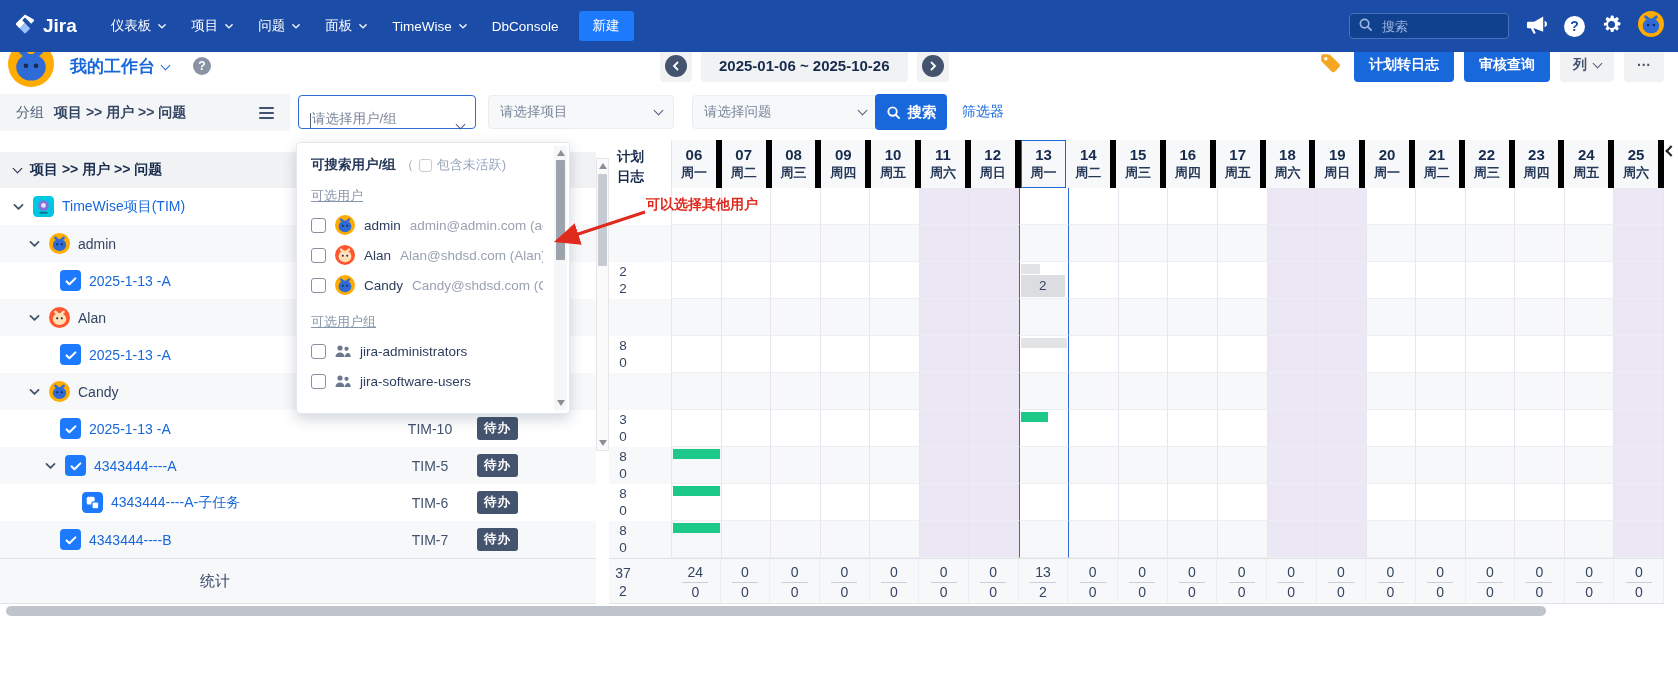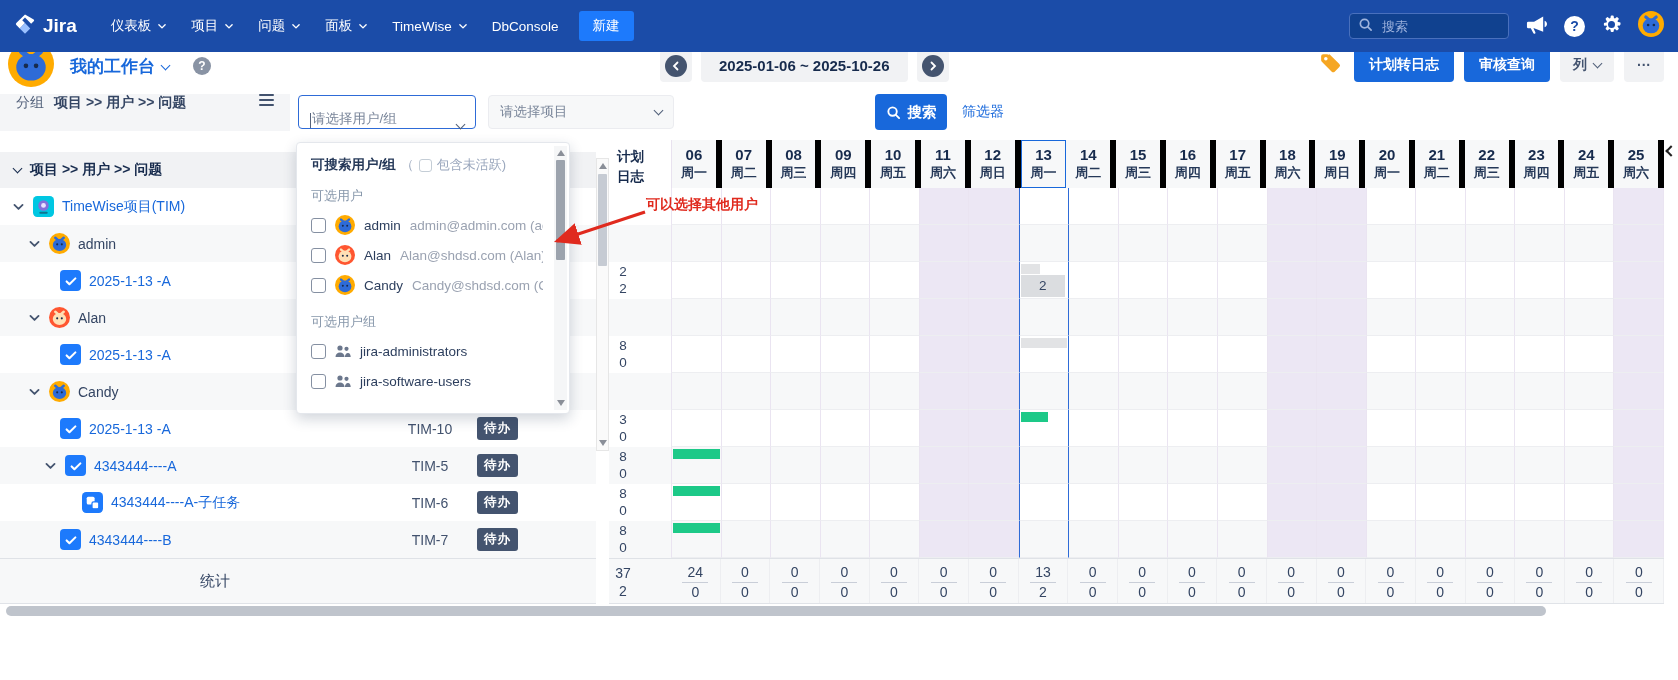--- a/index.html
+++ b/index.html
@@ -37,21 +37,21 @@
   .date-pill{background:#F1F2F4;border-radius:4px;padding:8px 18px;font-weight:bold;font-size:15px;color:#172B4D;}
   .head-right{position:absolute;right:14px;top:12px;display:flex;align-items:center;gap:10px;}
   .btn-primary{background:#1868DB;color:#fff;font-weight:bold;font-size:14px;height:34px;padding:0 15px;
                border-radius:4px;display:flex;align-items:center;cursor:pointer;}
   .btn-subtle{background:#F1F2F4;color:#42526E;font-size:14px;height:34px;padding:0 13px;border-radius:4px;
               display:flex;align-items:center;gap:7px;font-weight:600;cursor:pointer;}
 
   
   .filterbar{position:absolute;top:94px;left:0;right:0;height:37px;background:#fff;}
   .group-block{position:absolute;left:0;top:0;width:290px;height:37px;background:#F4F5F7;display:flex;
-               align-items:flex-start;padding:0 16px;font-size:14px;color:#505F79;gap:10px;}
+               align-items:center;padding:0 16px;font-size:14px;color:#505F79;gap:10px;}
   .group-path{color:#344563;font-weight:600;}
   .burger{margin-left:auto;display:flex;flex-direction:column;gap:3px;cursor:pointer;}
   .burger span{width:15px;height:2px;background:#42526E;border-radius:1px;}
   .select{position:absolute;top:1px;height:34px;border-radius:4px;display:flex;align-items:center;
           padding:0 11px;font-size:13.5px;color:#7A869A;background:#F7F8F9;border:1px solid #EBECF0;cursor:pointer;}
   .sel-user{left:298px;width:178px;background:#fff;border:1.5px solid #2E6BD7;align-items:flex-end;}
   .sel-project{left:488px;width:186px;}
   .sel-issue{left:692px;width:186px;}
   .chev{width:7px;height:7px;border-right:1.8px solid #505F79;border-bottom:1.8px solid #505F79;
         transform:rotate(45deg);margin-left:auto;margin-top:-4px;}
@@ -122,21 +122,21 @@
   .vthumb{width:9px;height:92px;background:#C6CBD3;margin-top:5px;border-radius:1px;}
   .hscroll{position:absolute;top:606px;left:6px;width:1540px;height:10px;background:#BFC4CC;border-radius:5px;cursor:pointer;}
 
   
   .dropdown{position:absolute;left:296px;top:142px;width:274px;height:272px;background:#fff;
             border:1px solid #E4E7EC;border-radius:4px;box-shadow:0 5px 14px rgba(23,43,77,.20);
             z-index:40;padding:13px 26px 12px 14px;}
   .dd-title{font-size:13.5px;font-weight:bold;color:#253858;display:flex;align-items:center;gap:5px;}
   .dd-title .paren{color:#9AA7BD;font-weight:normal;font-size:13px;}
   .dd-inactive-cbx{width:13px;height:13px;border:1px solid #C4CDD6;border-radius:3px;background:#fff;flex:none;}
-  .dd-section{color:#8696AA;font-size:13px;margin:13px 0 5px;}
+  .dd-section{color:#8696AA;font-size:13px;margin:13px 0 5px;text-decoration:underline;}
   .dd-row{display:flex;align-items:center;gap:9px;height:30px;font-size:13.5px;cursor:pointer;white-space:nowrap;overflow:hidden;}
   .dd-row .cbx{width:15px;height:15px;border:1.6px solid #8590A2;border-radius:3px;background:#fff;flex:none;}
   .dd-name{color:#2C3E5D;}
   .dd-detail{color:#9AA2B1;}
   .dd-scroll{position:absolute;right:2px;top:3px;bottom:3px;width:13px;background:#F5F6F7;
              display:flex;flex-direction:column;align-items:center;}
   .dd-thumb{width:9px;height:100px;background:#9CA3AD;margin-top:4px;border-radius:1px;}
 
   
   .annotation-text{position:absolute;left:646px;top:196px;color:#E02A1E;font-size:14px;font-weight:bold;z-index:60;}
@@ -301,20 +301,24 @@
   </div>
   <div class="select sel-user">
     <span class="caret-line"></span>
     <span>请选择用户/组</span>
     <span class="chev"></span>
   </div>
   <div class="select sel-project">
     <span>请选择项目</span>
     <span class="chev"></span>
   </div>
+  <div class="select sel-issue">
+    <span>请选择问题</span>
+    <span class="chev"></span>
+  </div>
   <div class="btn-search">
     <svg width="15" height="15" viewBox="0 0 16 16" fill="none" stroke="#fff" stroke-width="2">
         <circle cx="7" cy="7" r="4.5"></circle>
         <path d="M10.5 10.5L14 14" stroke-linecap="round"></path>
       </svg>
     <span>搜索</span>
   </div>
   <span class="link-filters">筛选器</span>
 </div>
 

